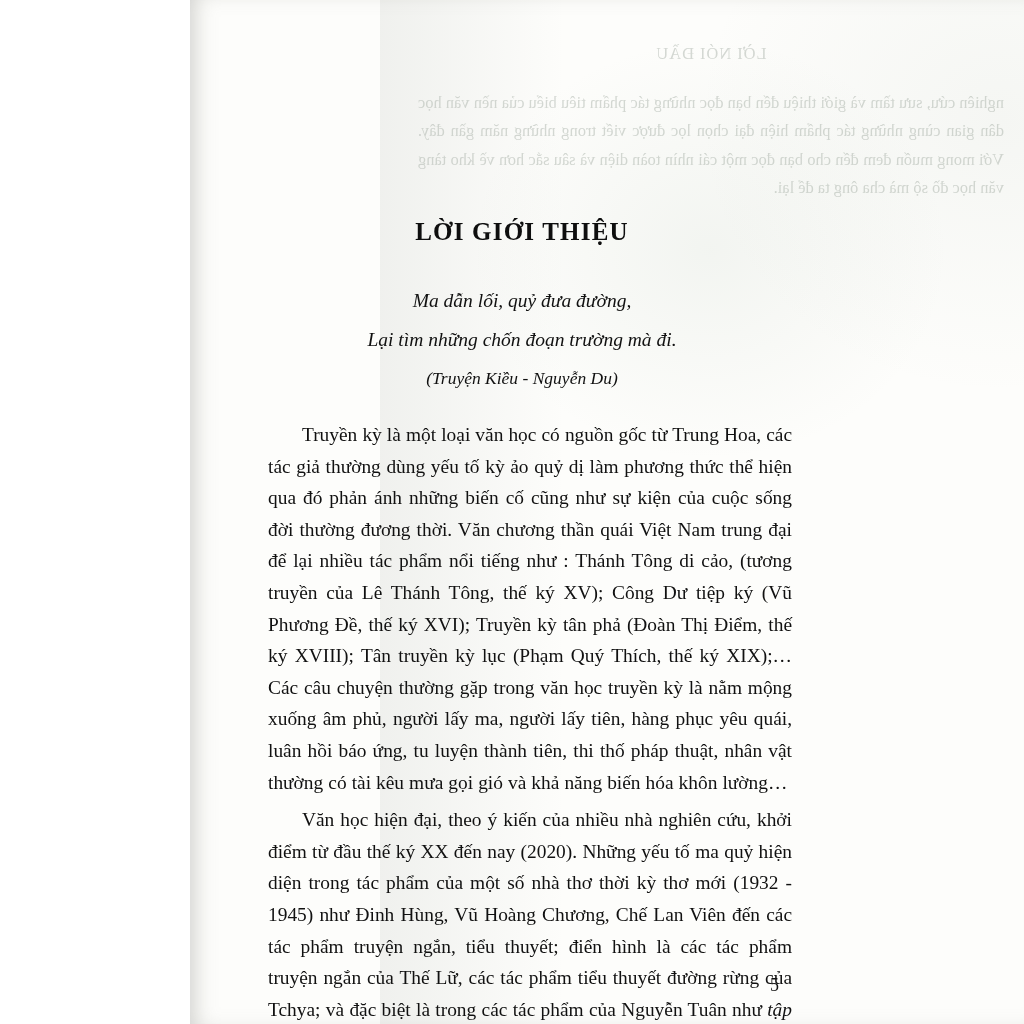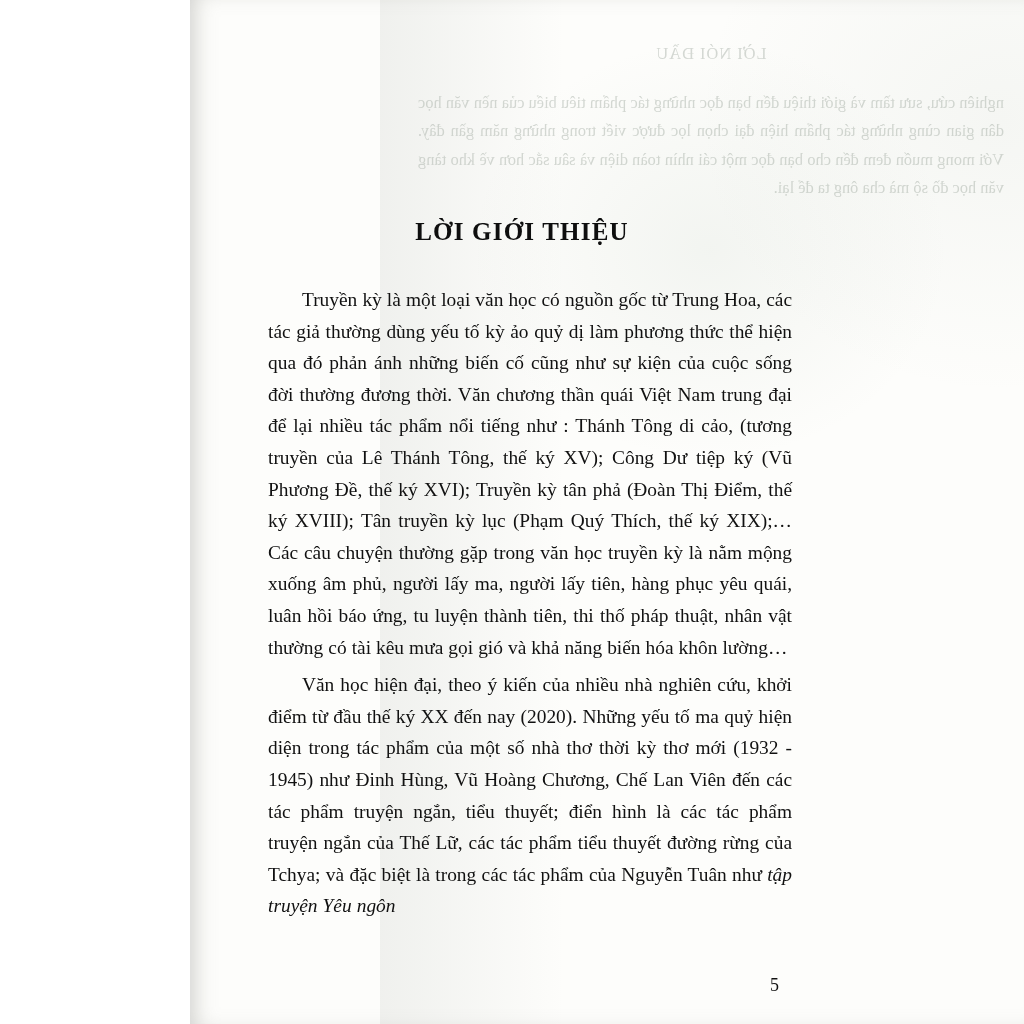--- a/index.html
+++ b/index.html
@@ -137,20 +137,23 @@
       <div>nghiên cứu, sưu tầm và giới thiệu đến bạn đọc những tác phẩm tiêu biểu của nền văn học dân gian cùng những tác phẩm hiện đại chọn lọc được viết trong những năm gần đây. Với mong muốn đem đến cho bạn đọc một cái nhìn toàn diện và sâu sắc hơn về kho tàng văn học đồ sộ mà cha ông ta để lại.</div>
     </div>
 
     <div id="tint"></div>
   </div>
 
   <div id="content">
 
     <h1 class="heading">LỜI GIỚI THIỆU</h1>
 
+    <div class="epigraph">Ma dẫn lối, quỷ đưa đường,</div>
+    <div class="epigraph">Lại tìm những chốn đoạn trường mà đi.</div>
+    <div class="epigraph-source">(Truyện Kiều - Nguyễn Du)</div>
 
     <p class="body">Truyền kỳ là một loại văn học có nguồn gốc từ Trung Hoa, các tác giả thường dùng yếu tố kỳ ảo quỷ dị làm phương thức thể hiện qua đó phản ánh những biến cố cũng như sự kiện của cuộc sống đời thường đương thời. Văn chương thần quái Việt Nam trung đại để lại nhiều tác phẩm nổi tiếng như : Thánh Tông di cảo, (tương truyền của Lê Thánh Tông, thế ký XV); Công Dư tiệp ký (Vũ Phương Đề, thế ký XVI); Truyền kỳ tân phả (Đoàn Thị Điểm, thế ký XVIII); Tân truyền kỳ lục (Phạm Quý Thích, thế ký XIX);… Các câu chuyện thường gặp trong văn học  truyền kỳ là nằm mộng xuống âm phủ, người lấy ma, người lấy tiên, hàng phục yêu quái, luân hồi báo ứng, tu luyện thành tiên, thi thố pháp thuật, nhân vật thường có tài kêu mưa gọi gió và khả năng biến hóa khôn lường…</p>
 
     <p class="body"><span>Văn học hiện đại, theo ý kiến của nhiều nhà nghiên cứu, khởi điểm từ đầu thế ký XX đến nay (2020). Những yếu tố ma quỷ hiện diện trong tác phẩm của một số nhà thơ thời kỳ thơ mới (1932 - 1945) như Đinh Hùng, Vũ Hoàng Chương, Chế Lan Viên đến các tác phẩm truyện ngắn, tiểu thuyết; điển hình là các tác phẩm truyện ngắn của Thế Lữ, các tác phẩm tiểu thuyết đường rừng của Tchya; và đặc biệt là trong các tác phẩm của Nguyễn Tuân như </span><span class="it">tập truyện Yêu ngôn</span></p>
 
   </div>
 
   <div class="page-number">5</div>
 
 </div>

